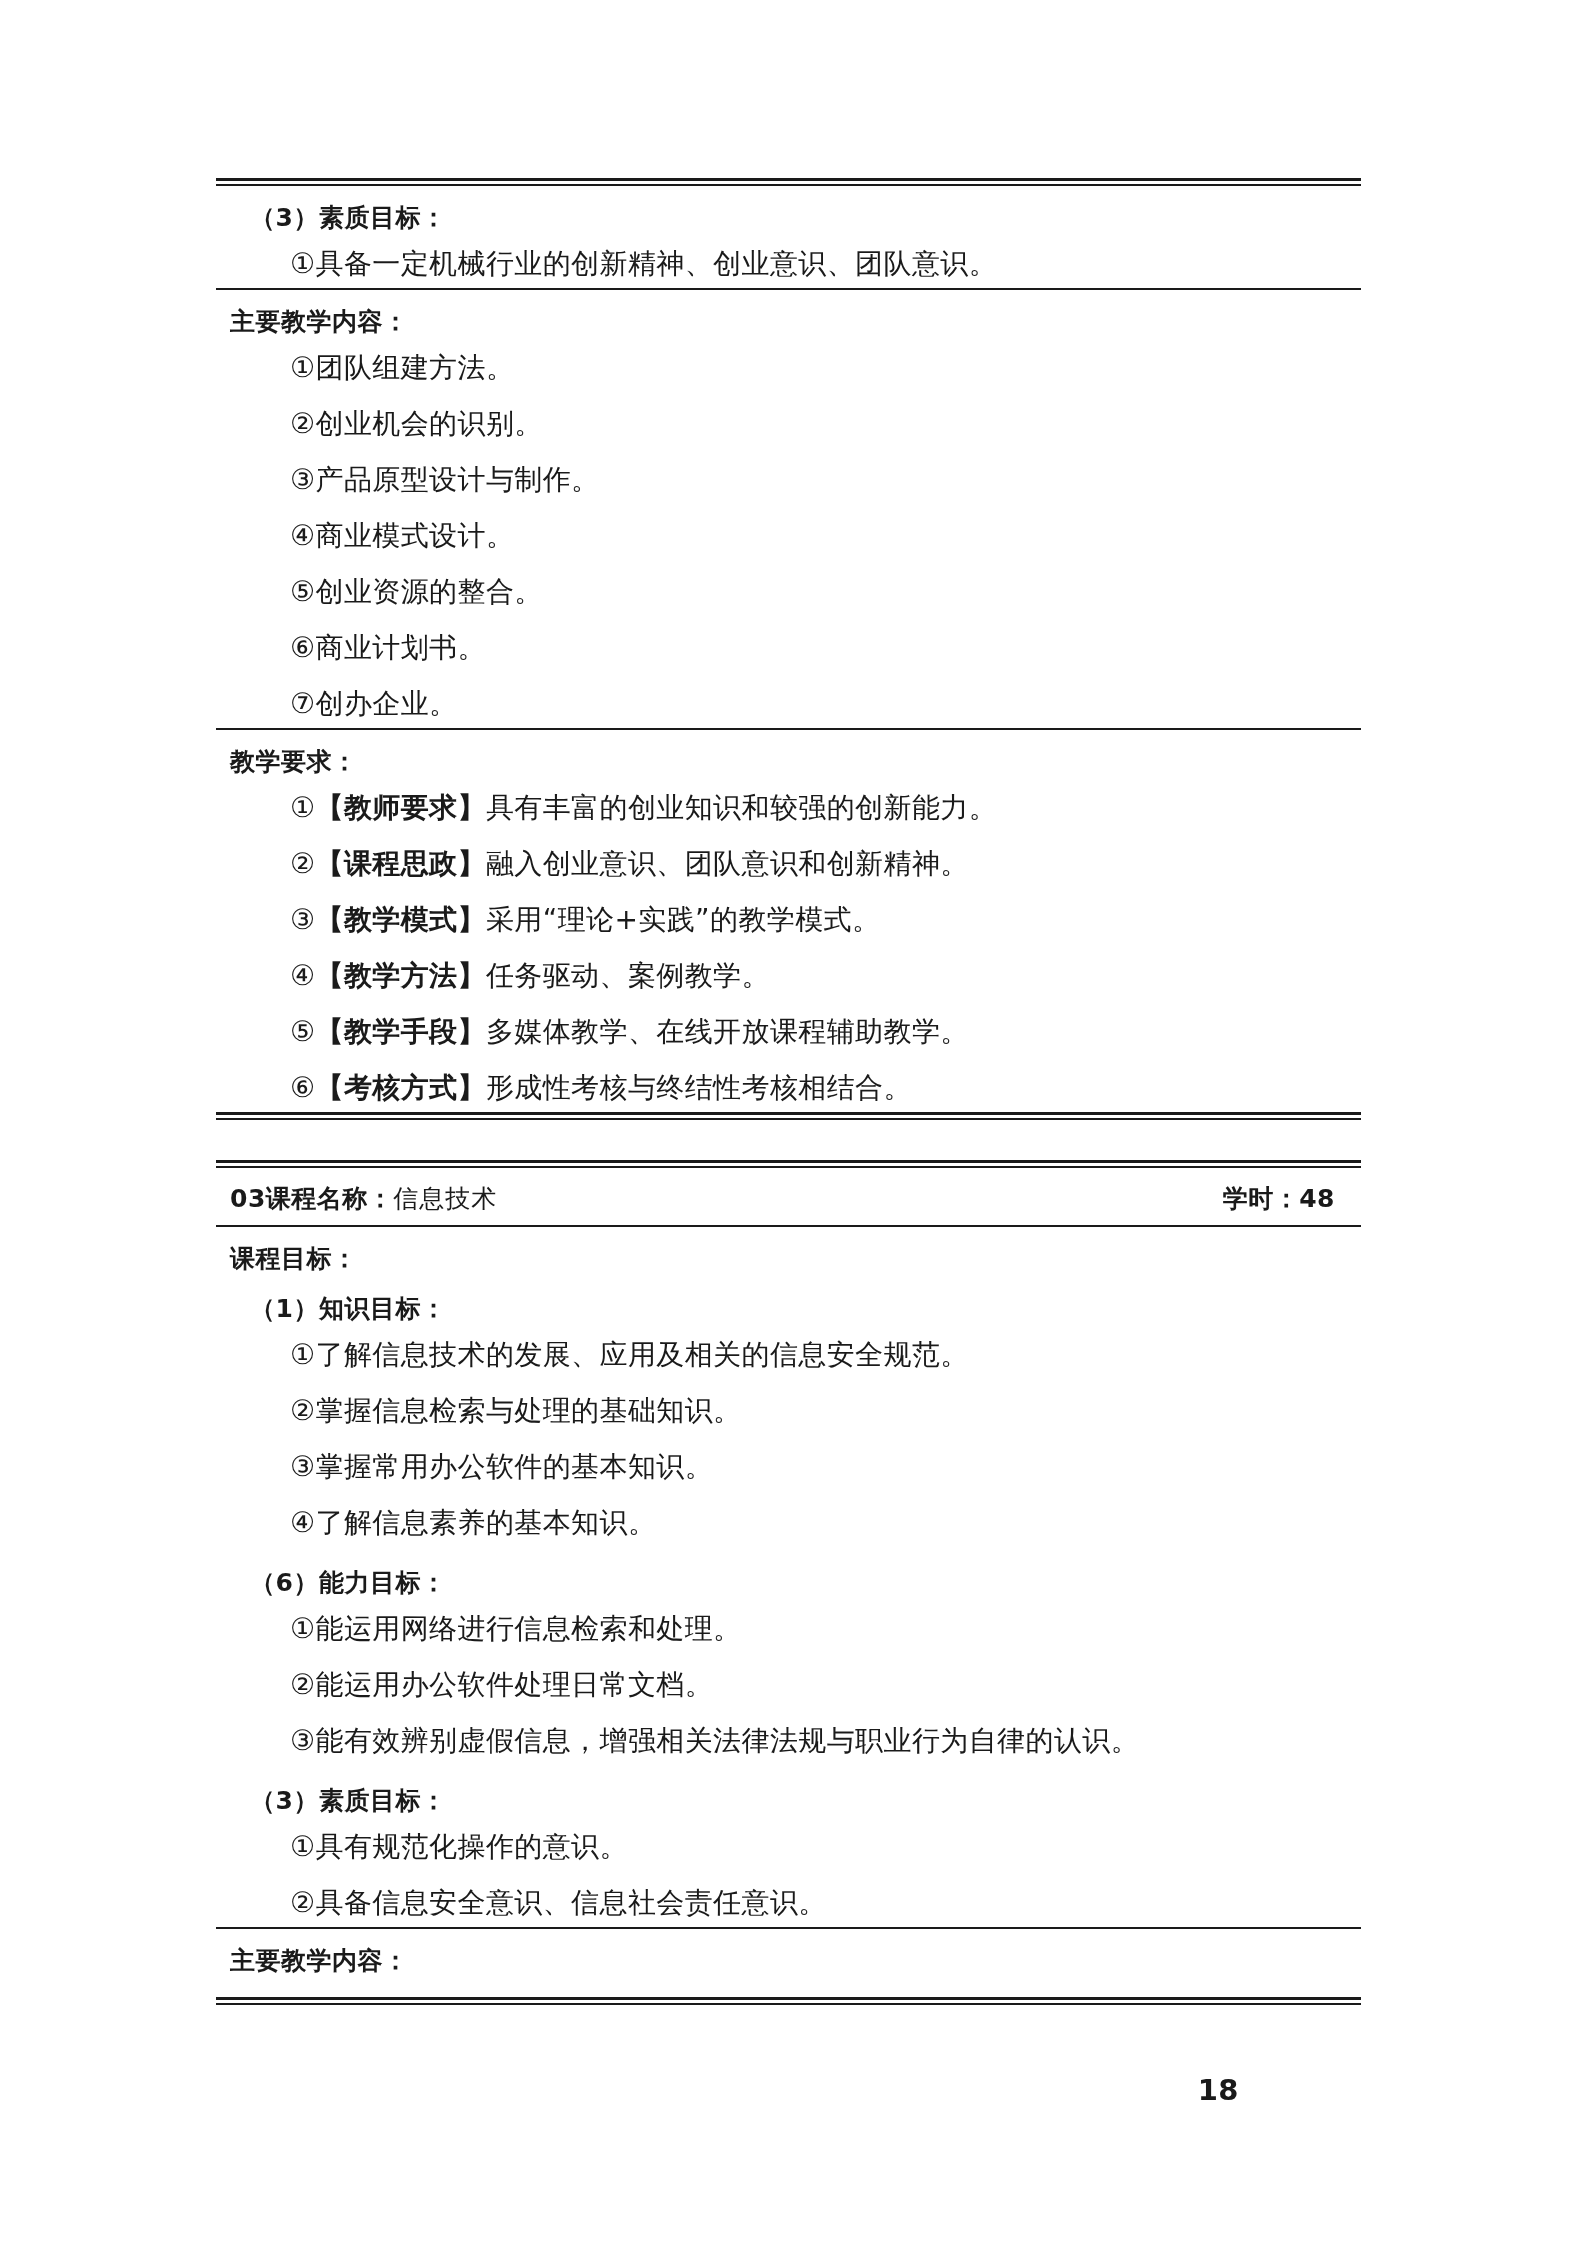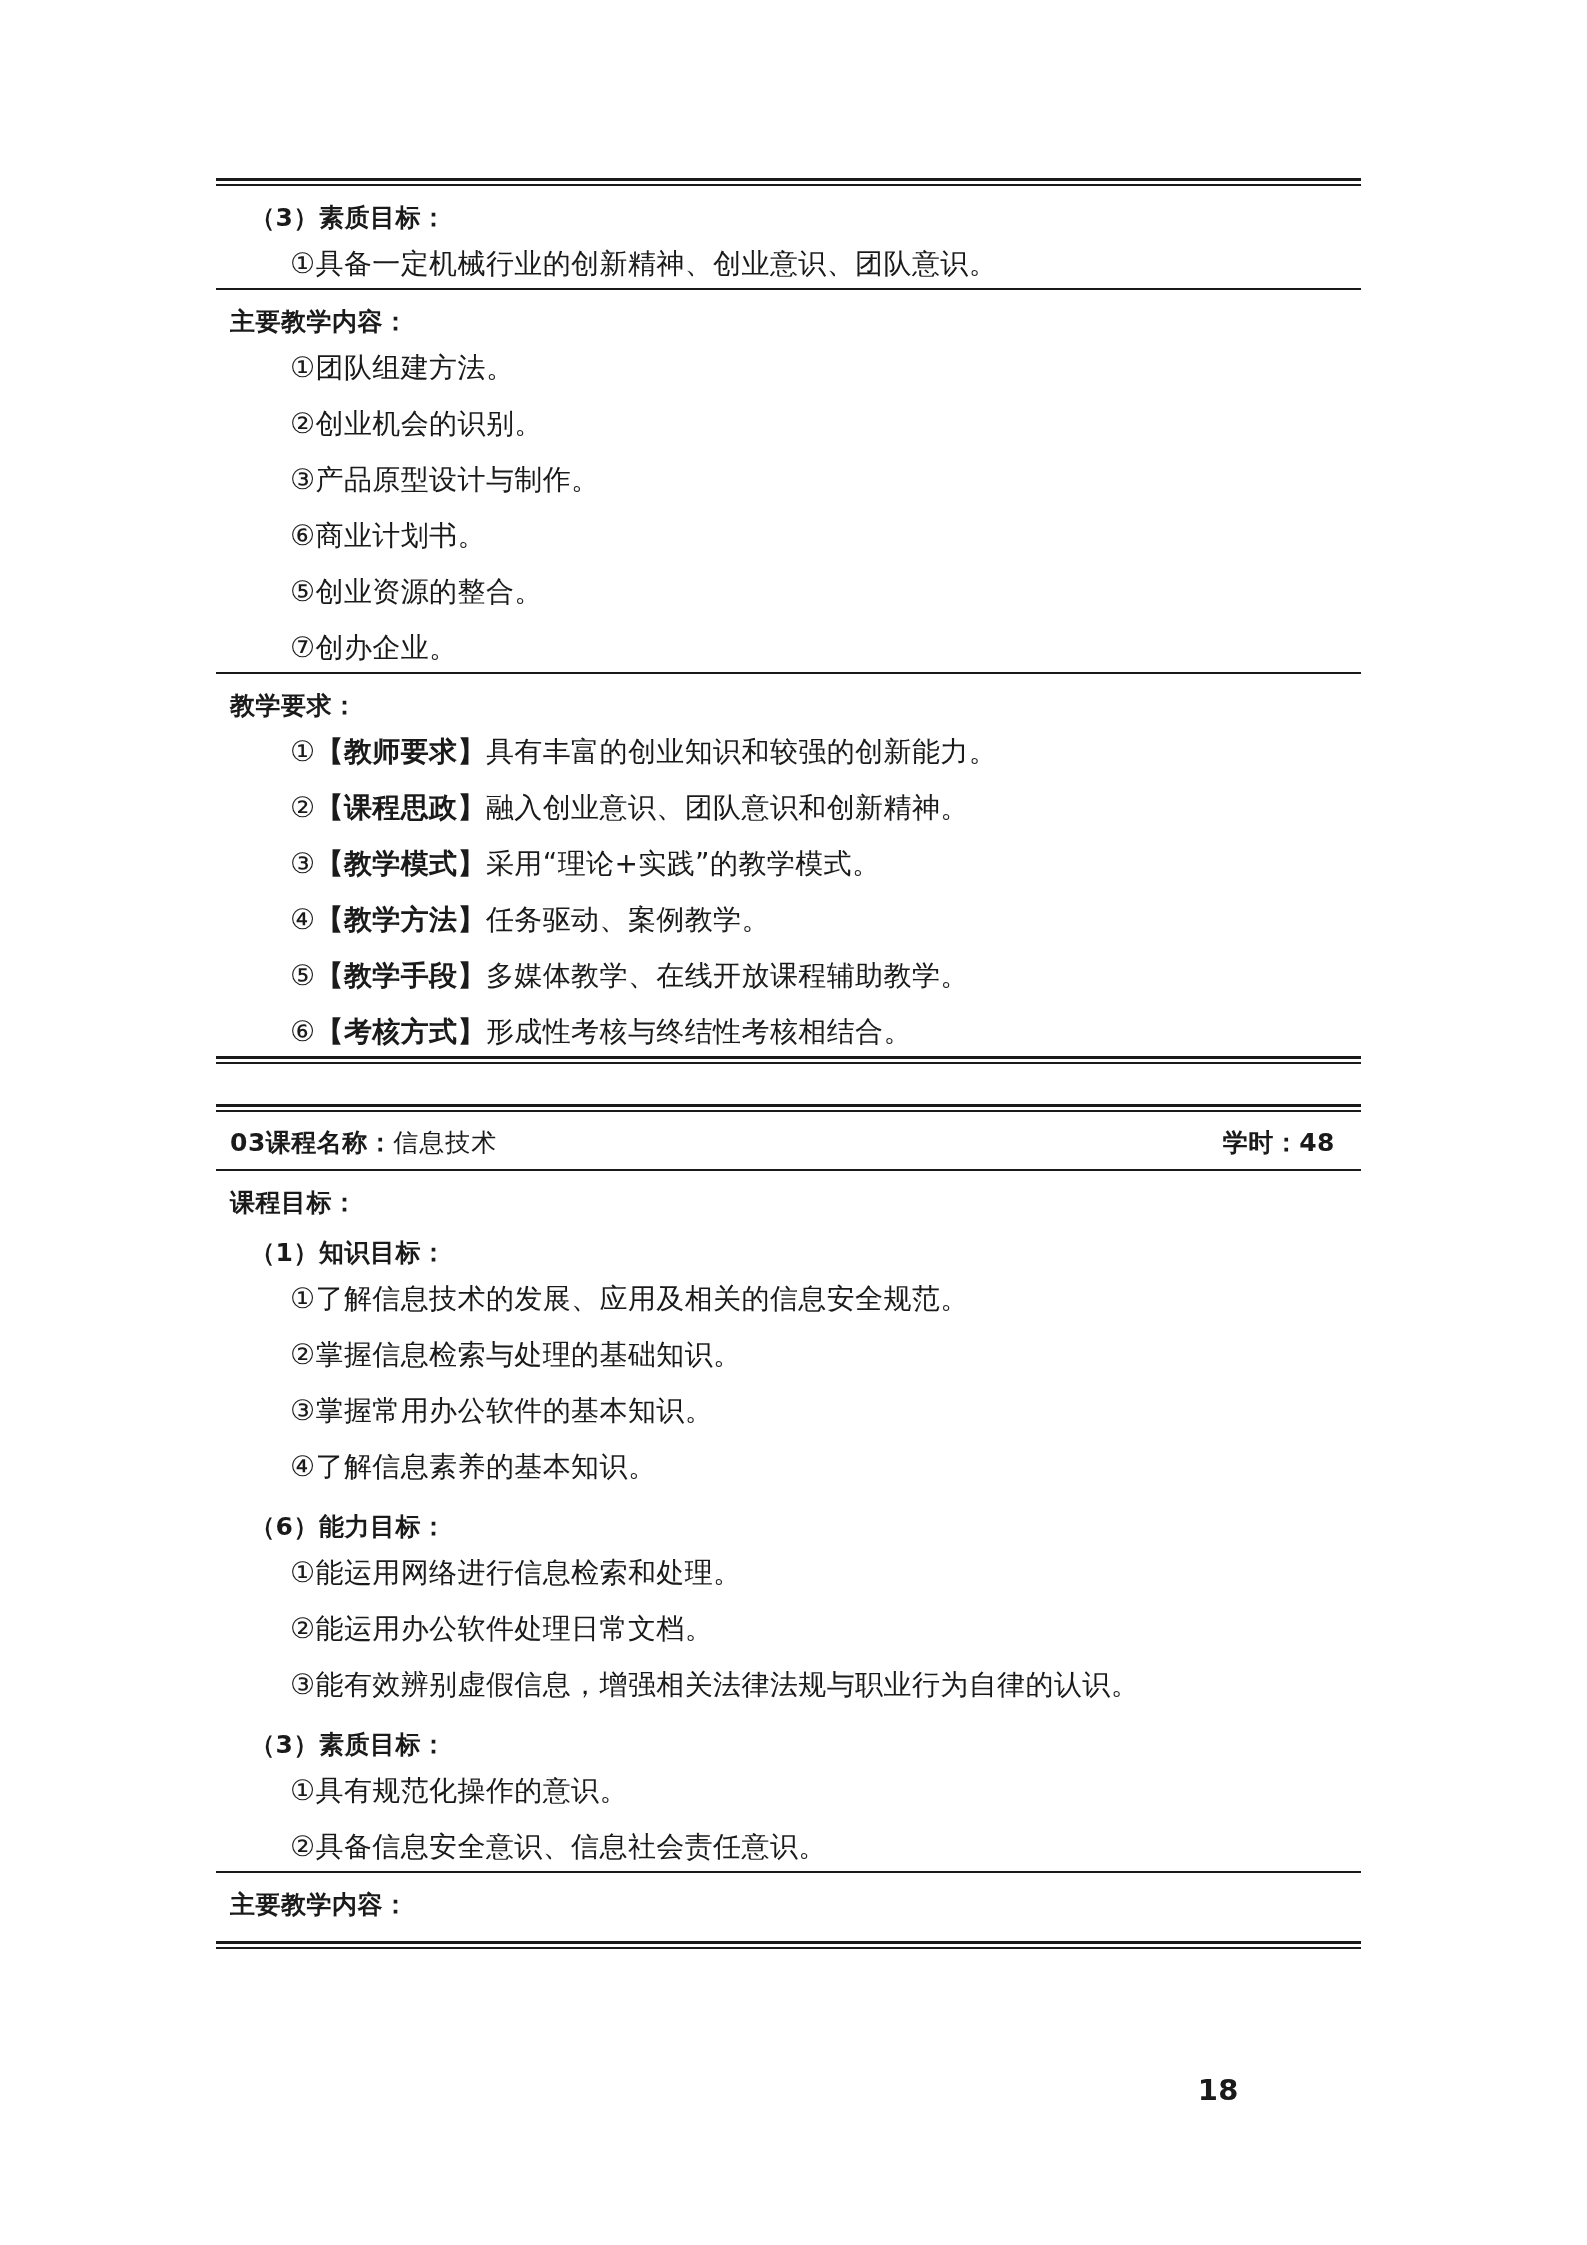--- a/index.html
+++ b/index.html
@@ -140,22 +140,23 @@
       <div class="item tight-bottom">①具备一定机械行业的创新精神、创业意识、团队意识。</div>
     </div>
 
     <div class="rule-single"></div>
 
     <div class="block">
       <div class="sec-head">主要教学内容：</div>
       <div class="item">①团队组建方法。</div>
       <div class="item">②创业机会的识别。</div>
       <div class="item">③产品原型设计与制作。</div>
+      <div class="item">④商业模式设计。</div>
+      <div class="item">⑤创业资源的整合。</div>
       <div class="item">⑥商业计划书。</div>
-      <div class="item">⑤创业资源的整合。</div>
       <div class="item tight-bottom">⑦创办企业。</div>
     </div>
 
     <div class="rule-single"></div>
 
     <div class="block">
       <div class="sec-head">教学要求：</div>
 
       <div class="item">
         <span>①</span><span class="tag">【教师要求】</span><span>具有丰富的创业知识和较强的创新能力。</span>

